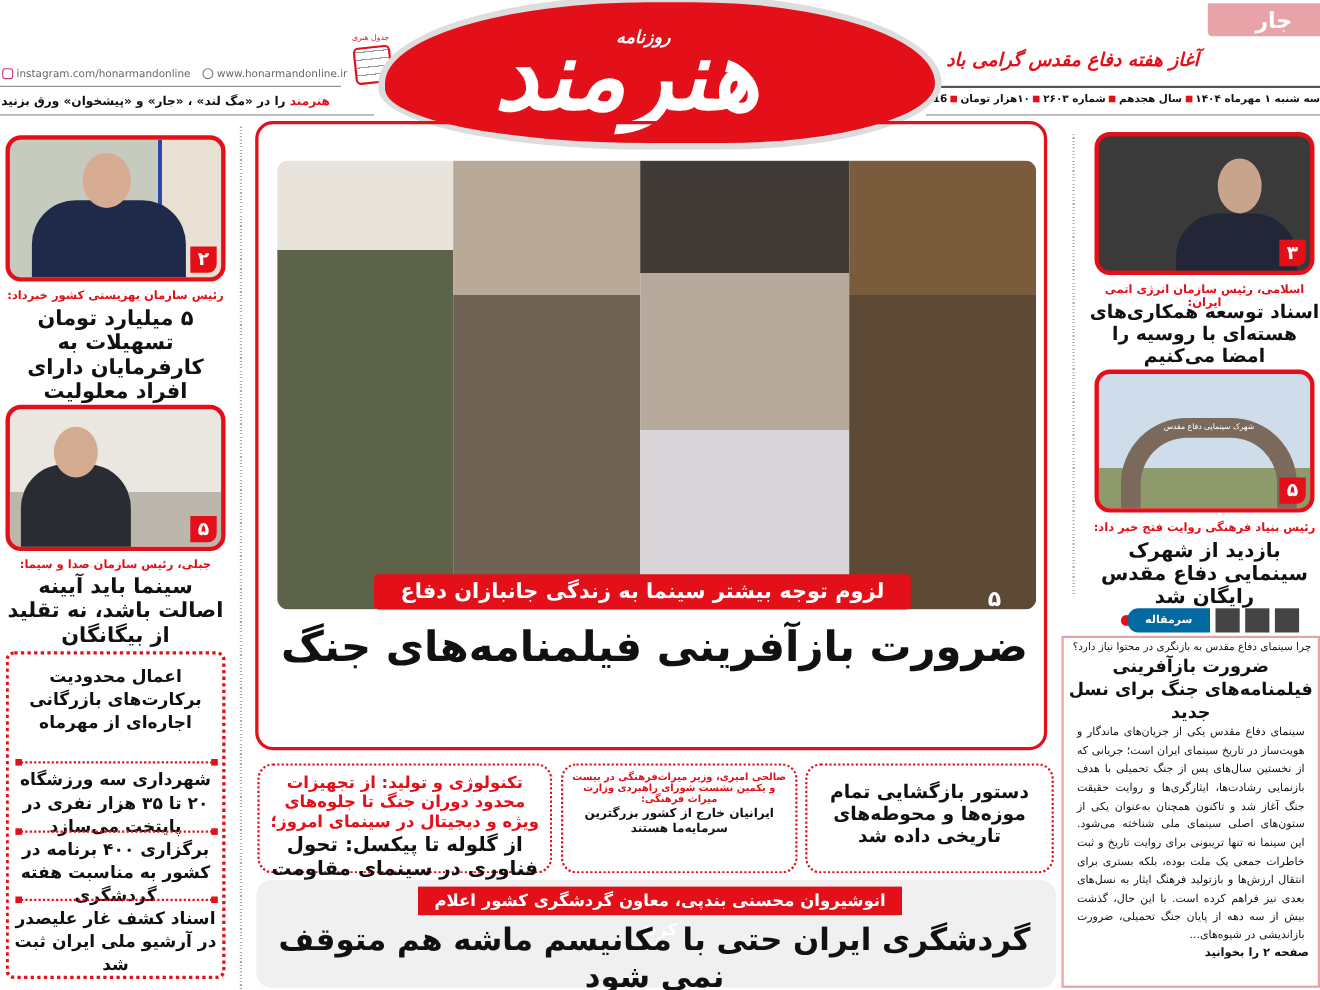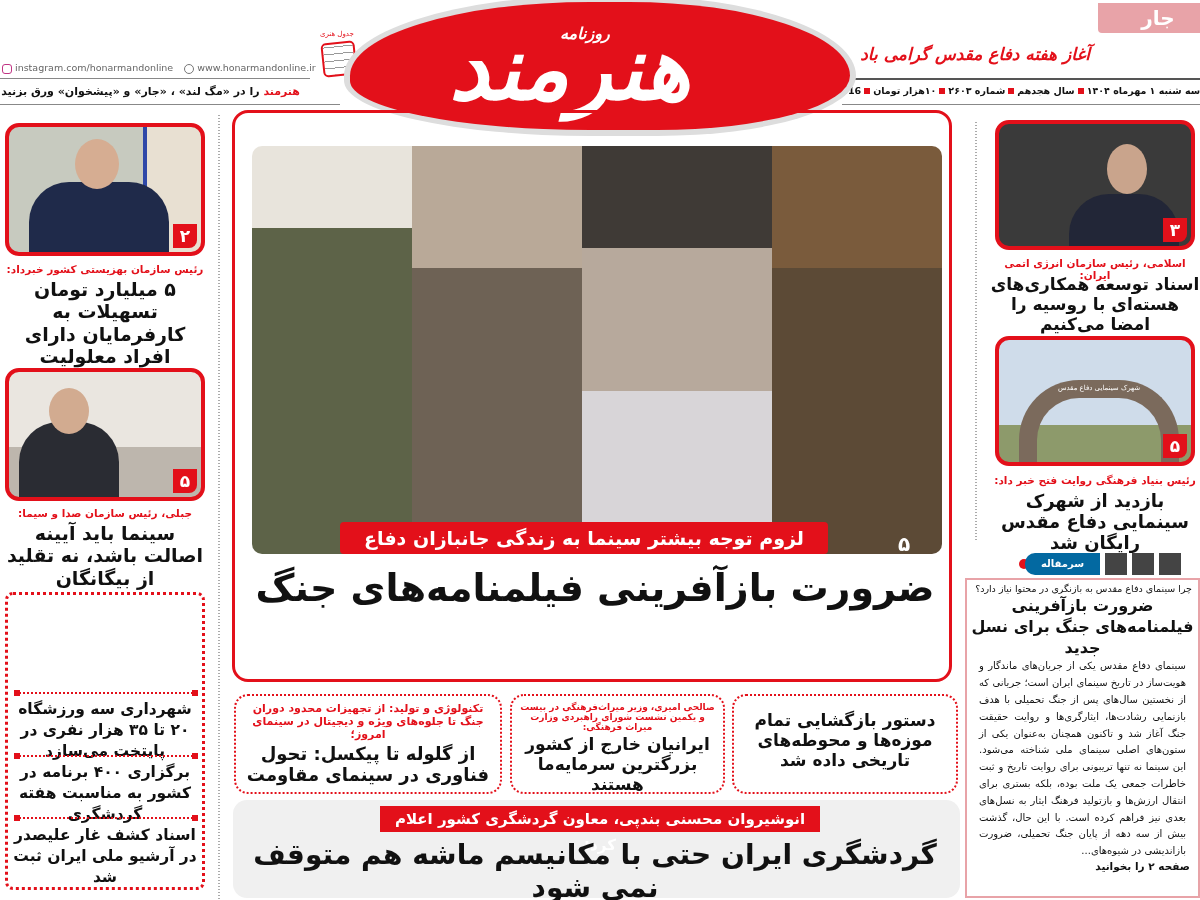--- a/index.html
+++ b/index.html
@@ -113,24 +113,24 @@
 <div class="abs main-num">۵</div>
 <div class="abs headline main-head">
   <div>ضرورت بازآفرینی فیلمنامه‌های جنگ</div>
 </div>
 
 <div class="abs mini-box" style="left:732px;top:694px;width:226px;height:100px;">
   <div class="headline" style="font-size:17px;padding:14px 6px 0;">دستور بازگشایی تمام موزه‌ها و محوطه‌های تاریخی داده شد</div>
 </div>
 <div class="abs mini-box" style="left:510px;top:694px;width:215px;height:100px;">
   <div class="kicker" style="font-size:9px;padding:6px 6px 0;">صالحی امیری، وزیر میراث‌فرهنگی در بیست و یکمین نشست شورای راهبردی وزارت میراث فرهنگی:</div>
-  <div class="headline" style="font-size:17px;padding:2px 4px 0;">ایرانیان خارج از کشور بزرگترین سرمایه‌ما هستند</div>
+  <div class="headline" style="font-size:11px;padding:2px 4px 0;">ایرانیان خارج از کشور بزرگترین سرمایه‌ما هستند</div>
 </div>
 <div class="abs mini-box" style="left:234px;top:694px;width:268px;height:100px;">
-  <div class="kicker" style="font-size:11px;padding:6px 4px 0;">تکنولوژی و تولید: از تجهیزات محدود دوران جنگ تا جلوه‌های ویژه و دیجیتال در سینمای امروز؛</div>
+  <div class="kicker" style="font-size:15px;padding:6px 4px 0;">تکنولوژی و تولید: از تجهیزات محدود دوران جنگ تا جلوه‌های ویژه و دیجیتال در سینمای امروز؛</div>
   <div class="headline" style="font-size:18px;padding:2px 4px 0;">از گلوله تا پیکسل: تحول فناوری در سینمای مقاومت</div>
 </div>
 
 <div class="abs bottom-band"></div>
 <div class="abs bottom-kicker">انوشیروان محسنی بندپی، معاون گردشگری کشور اعلام کرد:</div>
 <div class="abs headline bottom-head">گردشگری ایران حتی با مکانیسم ماشه هم متوقف نمی شود</div>
 
 <div class="abs photo" style="left:5px;top:123px;width:200px;height:133px;background:linear-gradient(90deg,#c7cabf 0 70%, #2e48a8 70% 72%, #e8e0d2 72%);">
   <div class="abs" style="left:20px;top:55px;width:140px;height:80px;background:#1f2a4a;border-radius:40px 40px 0 0;"></div>
   <div class="abs" style="left:66px;top:12px;width:44px;height:50px;background:#d6ad92;border-radius:50%;"></div>
@@ -141,20 +141,21 @@
 
 <div class="abs photo" style="left:5px;top:368px;width:200px;height:133px;background:linear-gradient(#eae6e0 0 60%, #bdb6ad 60%);">
   <div class="abs" style="left:10px;top:50px;width:100px;height:90px;background:#2a2c33;border-radius:40px 40px 0 0;"></div>
   <div class="abs" style="left:40px;top:16px;width:40px;height:46px;background:#d2ab90;border-radius:50%;"></div>
   <div class="pnum">۵</div>
 </div>
 <div class="abs kicker" style="left:5px;top:507px;width:200px;">جبلی، رئیس سازمان صدا و سیما:</div>
 <div class="abs headline" style="left:3px;top:522px;width:204px;font-size:19px;">سینما باید آیینه اصالت باشد، نه تقلید از بیگانگان</div>
 
 <div class="abs leftbriefs">
+  <div class="brief" style="top:10px;">اعمال محدودیت برکارت‌های بازرگانی اجاره‌ای از مهرماه</div>
   <div class="brief-sep" style="top:97px;"></div>
   <div class="brief" style="top:104px;">شهرداری سه ورزشگاه ۲۰ تا ۳۵ هزار نفری در پایتخت می‌سازد</div>
   <div class="brief-sep" style="top:160px;"></div>
   <div class="brief" style="top:167px;">برگزاری ۴۰۰ برنامه در کشور به مناسبت هفته گردشگری</div>
   <div class="brief-sep" style="top:222px;"></div>
   <div class="brief" style="top:230px;">اسناد کشف غار علیصدر در آرشیو ملی ایران ثبت شد</div>
 </div>
 <div class="abs vdots" style="left:218px;top:115px;height:785px;"></div>
 
 <div class="abs vdots" style="left:975px;top:122px;height:420px;"></div>

